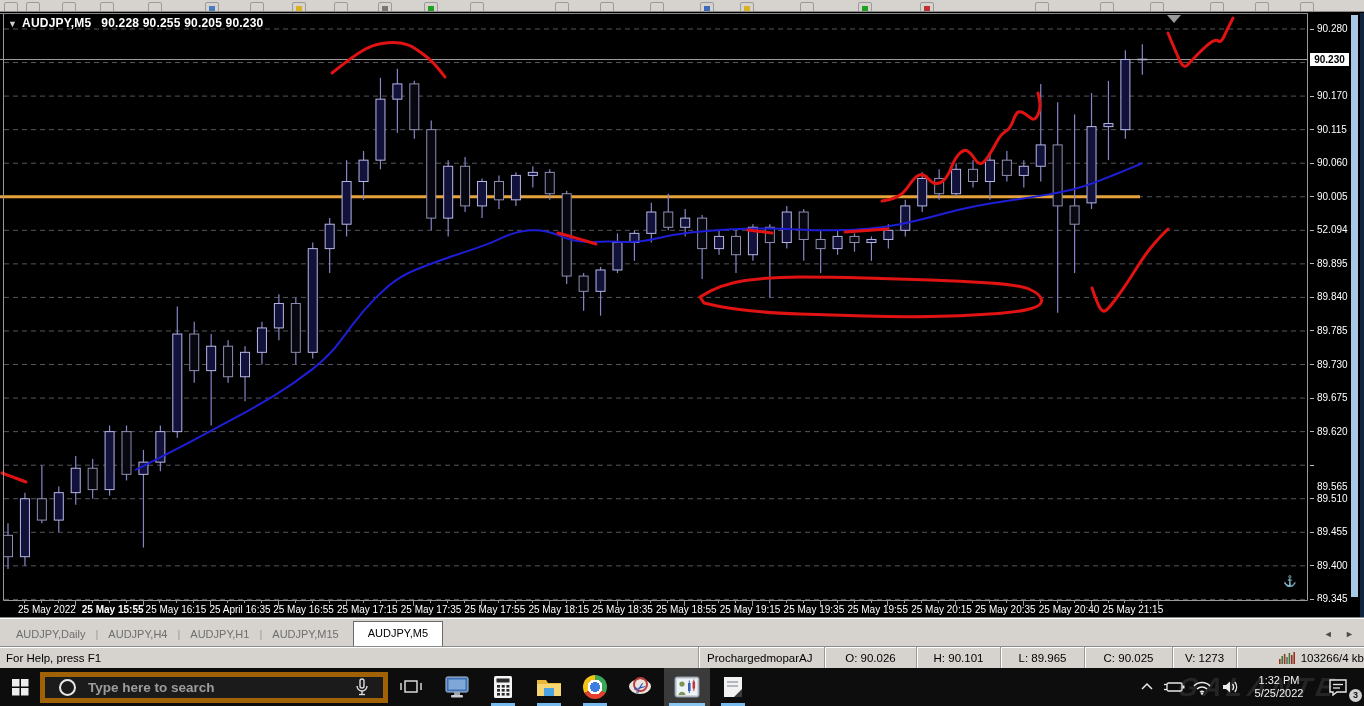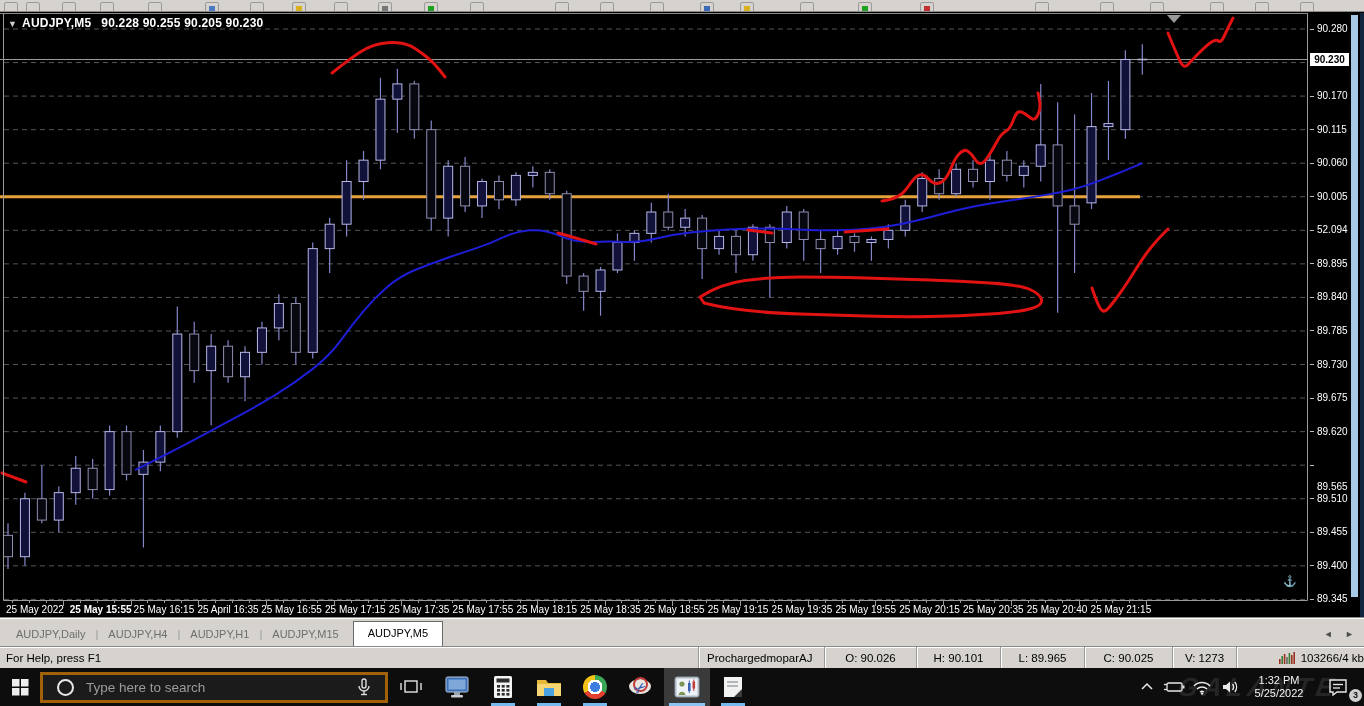--- a/index.html
+++ b/index.html
@@ -20,21 +20,21 @@
     font-weight:700; letter-spacing:.2px; z-index:5; }
   #chart-title .dd { color:#cfcfcf; font-size:9px; margin-right:5px; font-weight:400; }
   #chart-title .ohlc { font-weight:700; margin-left:10px; }
 
   #price-axis { position:absolute; left:1310px; top:0; width:40px; height:588px; background:#000; }
   .p-label { position:absolute; left:7px; color:#fff; font-size:10px; white-space:nowrap; }
   .p-tick { position:absolute; left:0; width:4px; height:1px; background:#bdbdbd; }
   #cur-price-box { position:absolute; left:1px; width:39px; height:13px; background:#fff;
     color:#000; font-size:10px; font-weight:700; text-align:center; line-height:13px; z-index:4; }
 
-  #time-axis { position:absolute; left:4px; top:588px; width:1308px; height:16px; background:#000; }
+  #time-axis { position:absolute; left:16px; top:588px; width:1308px; height:16px; background:#000; }
   .t-label { position:absolute; top:3px; color:#fff; font-size:10px; white-space:nowrap; }
   .t-tick { position:absolute; top:0; width:1px; background:#9a9a9a; }
 
   #v-scrollbar { position:absolute; left:1351px; top:2px; width:7px; height:582px; background:#a7c9e6; }
   #win-right-edge { position:absolute; left:1360px; top:0; width:4px; height:604px; background:#10253d; }
   #anchor-glyph { position:absolute; left:1283px; top:562px; color:#8a8a8a; font-size:11px; }
 
   
   #tab-bar { position:absolute; left:0; top:617px; width:1364px; height:29px; background:#d6d3ce;
     border-top:1px solid #888; box-shadow:inset 0 1px 0 #fff; display:flex; align-items:flex-end; }
@@ -59,22 +59,22 @@
 
   
   #taskbar { position:absolute; left:0; top:668px; width:1364px; height:38px; background:#0d0d0d;
     display:flex; align-items:center; }
   .tb-cell { width:46px; height:38px; display:flex; align-items:center; justify-content:center;
     position:relative; flex:0 0 auto; }
   .tb-cell.start { width:40px; }
   .run-bar { position:absolute; bottom:0; left:11px; width:24px; height:3px; background:#76b9ed; }
   .tb-cell.mt4 { background:#3a3a3a; }
   .tb-cell.mt4 .run-bar { left:5px; width:36px; background:#8ac4f0; }
-  #search-box { width:348px; height:31px; background:#1b1b1b; border:3px solid #a16207;
-    display:flex; align-items:center; flex:0 0 auto; }
+  #search-box { width:348px; height:31px; background:#1b1b1b; border:5px solid #a16207;
+    display:flex; align-items:center; flex:0 0 auto;font-weight:bold; }
   #search-box .ring { width:17px; height:17px; border:2.5px solid #e8e8e8; border-radius:50%;
     margin:0 12px 0 14px; flex:0 0 auto; }
   #search-box .ph { color:#9c9c9c; font-size:13.5px; flex:1; }
   #tb-spacer { flex:1; position:relative; height:38px; }
   #watermark { position:absolute; right:-205px; top:4px; color:#4a4a4a; opacity:.4;
     font-style:italic; font-weight:700; font-size:26px; letter-spacing:5px; transform:skewX(-10deg); }
   .tray-cell { height:38px; display:flex; align-items:center; justify-content:center;
     flex:0 0 auto; position:relative; }
   #clock { width:66px; color:#f2f2f2; font-size:11px; line-height:13px; text-align:center; }
   .badge { position:absolute; right:2px; bottom:4px; width:13px; height:13px; border-radius:50%;

